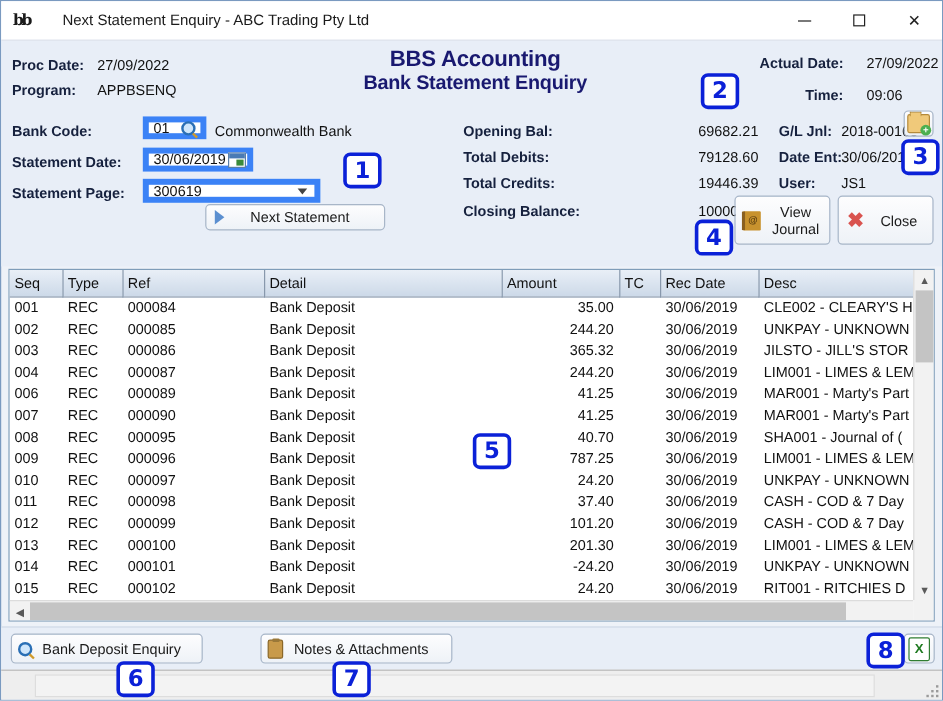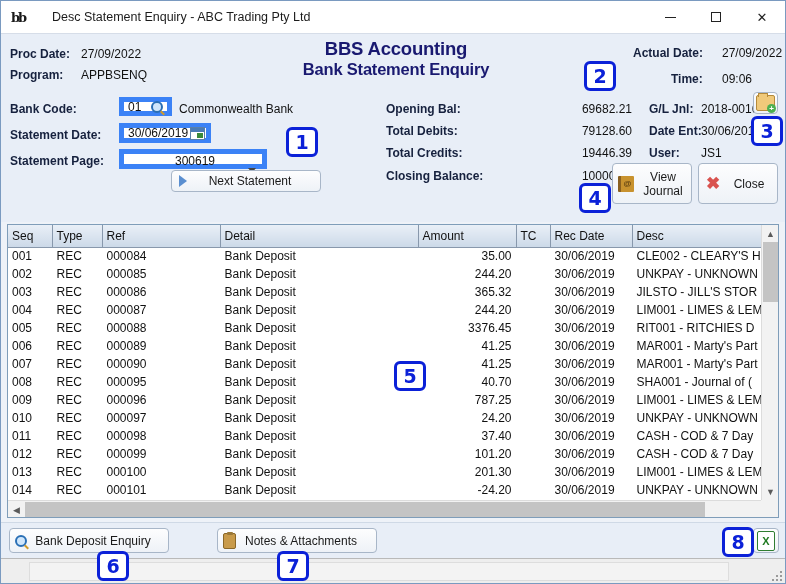--- a/index.html
+++ b/index.html
@@ -230,21 +230,21 @@
     z-index: 50;
   }
 </style>
 </head>
 <body>
 
 <div id="app">
 
   <div class="titlebar">
     <div class="title-icon">bb</div>
-    <div class="title-text">Desc Statement Enquiry - ABC Trading Pty Ltd</div>
+    <div class="title-text">Next Statement Enquiry - ABC Trading Pty Ltd</div>
     <div class="win-btns">
       <div class="win-btn">
           <span class="glyph-min"></span>
         </div>
       <div class="win-btn">
           <span class="glyph-max"></span>
         </div>
       <div class="win-btn close">✕</div>
     </div>
   </div>
@@ -277,21 +277,21 @@
 
     <div class="lbl" style="left:9px; top:94px;">Statement Date:</div>
     <div class="field" style="left:118px; top:89px; width:92px; height:20px;">
       <span>30/06/2019</span>
       <span class="fbtn">
           <span class="cal"></span>
         </span>
     </div>
 
     <div class="lbl" style="left:9px; top:120px;">Statement Page:</div>
-    <div class="field" style="left:118px; top:115px; width:148px; height:20px;flex-direction:column;">
+    <div class="field" style="left:118px; top:115px; width:148px; height:20px;">
       <span>300619</span>
       <span class="fbtn">
           <span class="chev"></span>
         </span>
     </div>
 
     <div class="btn" style="left:170px; top:136px; width:150px; height:22px;">
       <span class="bico">
           <span class="tri-r"></span>
         </span>
@@ -395,30 +395,20 @@
               <td class="">004</td>
               <td class="">REC</td>
               <td class="">000087</td>
               <td class="">Bank Deposit</td>
               <td class="r">244.20</td>
               <td class="c"></td>
               <td class="">30/06/2019</td>
               <td class="">LIM001 - LIMES &amp; LEM</td>
             </tr>
             <tr>
-              <td class="">005</td>
-              <td class="">REC</td>
-              <td class="">000088</td>
-              <td class="">Bank Deposit</td>
-              <td class="r">3376.45</td>
-              <td class="c"></td>
-              <td class="">30/06/2019</td>
-              <td class="">RIT001 - RITCHIES D</td>
-            </tr>
-            <tr>
               <td class="">006</td>
               <td class="">REC</td>
               <td class="">000089</td>
               <td class="">Bank Deposit</td>
               <td class="r">41.25</td>
               <td class="c"></td>
               <td class="">30/06/2019</td>
               <td class="">MAR001 - Marty's Part</td>
             </tr>
             <tr>

